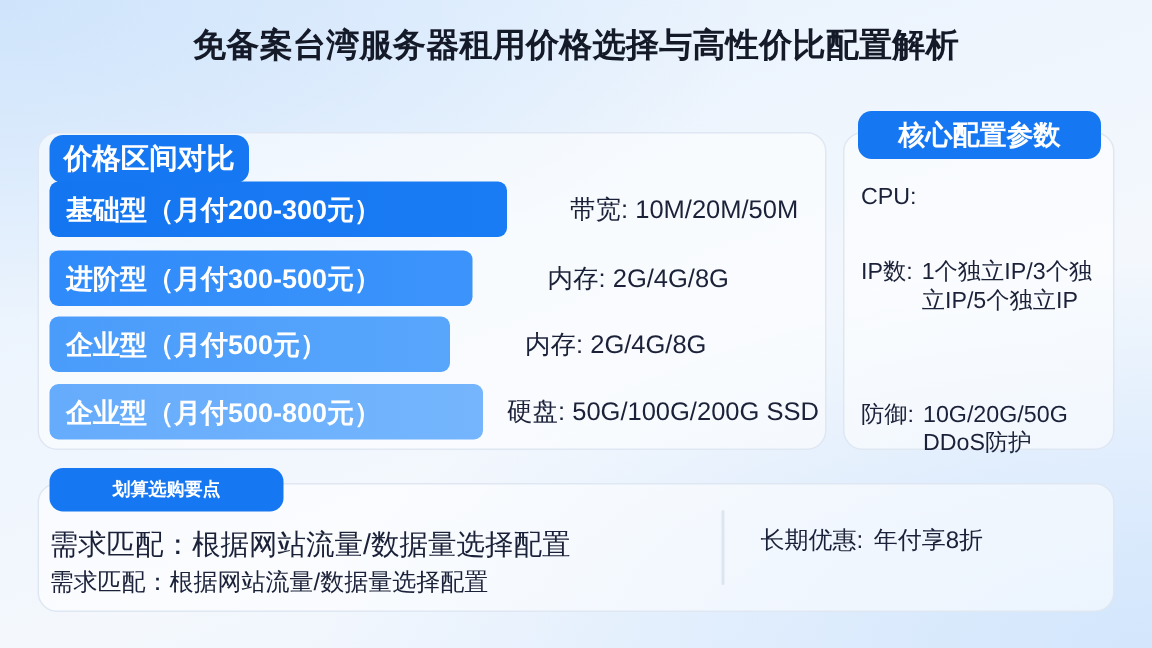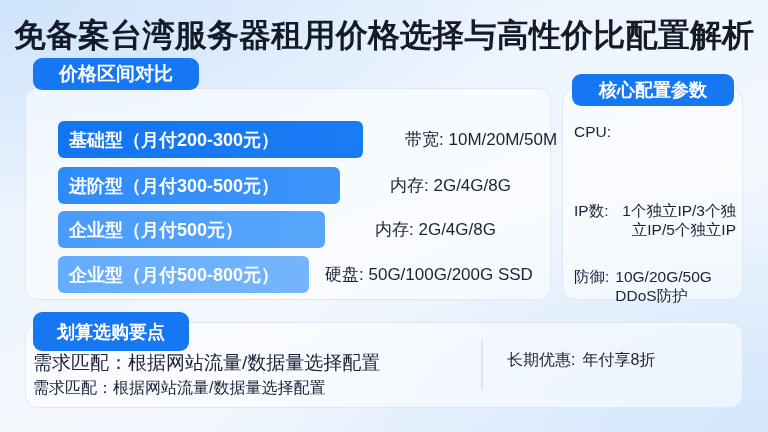--- a/index.html
+++ b/index.html
@@ -19,21 +19,21 @@
       linear-gradient(160deg, #e4f0fe 0%, #eef5fd 38%, #f4f8fd 62%, #e9f2fe 100%);
   }
 
   
   #title {
     position: absolute;
     left: 0;
     top: 19px;
     width: 768px;
     text-align: center;
-    font-size: 32px;
+    font-size: 22px;
     font-weight: bold;
     color: #151a28;
     letter-spacing: 0.2px;
     line-height: 1;
     white-space: nowrap;
   }
 
   
   .panel {
     position: absolute;
@@ -52,23 +52,23 @@
     background: #1677f2;
     color: #ffffff;
     font-weight: bold;
     border-radius: 9px;
     display: flex;
     align-items: center;
     justify-content: center;
     white-space: nowrap;
     box-sizing: border-box;
   }
-  #chip-price { left: 33px;  top: 58px;  width: 166px; height: 32px; font-size: 19px; }
+  #chip-price { left: 33px;  top: 90px;  width: 133px; height: 32px; font-size: 19px; }
   #chip-core  { left: 572px; top: 74px;  width: 162px; height: 32px; font-size: 18px; }
-  #chip-tips  { left: 33px;  top: 312px; width: 156px; height: 39px; font-size: 18px; }
+  #chip-tips  { left: 33px;  top: 312px; width: 156px; height: 29px; font-size: 12px; }
 
   
   .price-row {
     position: absolute;
     left: 33px;
     height: 37px;
     display: flex;
     align-items: center;
   }
   #row-0 { top: 121px; }
@@ -80,26 +80,25 @@
     height: 37px;
     border-radius: 6px;
     display: flex;
     align-items: center;
     padding-left: 11px;
     box-sizing: border-box;
     color: #ffffff;
     font-size: 18px;
     font-weight: bold;
     white-space: nowrap;
-    margin-left: 25px;
   }
   #row-0 .bar { width: 305px; background: linear-gradient(90deg,#1475f0 0%, #1a7cf5 100%); }
   #row-1 .bar { width: 282px; background: linear-gradient(90deg,#2f8bfa 0%, #3c94fb 100%); }
   #row-2 .bar { width: 267px; background: linear-gradient(90deg,#4a9cfb 0%, #58a6fc 100%); }
-  #row-3 .bar { width: 251px; background: linear-gradient(90deg,#66acfc 0%, #74b5fd 100%); }
+  #row-3 .bar { width: 289px; background: linear-gradient(90deg,#66acfc 0%, #74b5fd 100%); }
 
   .spec {
     font-size: 17px;
     color: #1b2138;
     white-space: nowrap;
     font-weight: normal;
   }
   #row-0 .spec { margin-left: 42px; }
   #row-1 .spec { margin-left: 50px; }
   #row-2 .spec { margin-left: 50px; }
@@ -111,21 +110,21 @@
     left: 574px;
     width: 162px;
     display: flex;
     font-size: 15.5px;
     color: #1b2138;
     line-height: 1.22;
   }
   .core-key { white-space: nowrap; }
   .core-val { margin-left: 6px; }
   #core-0 { top: 123px; }
-  #core-1 { top: 202px; text-align: right; }
+  #core-1 { top: 173px; }
   #core-2 { top: 268px; }
 
   
   .tip-left {
     position: absolute;
     left: 33px;
     color: #1b2138;
     white-space: nowrap;
   }
   #tip-l-0 { top: 350px; font-size: 19px; }

